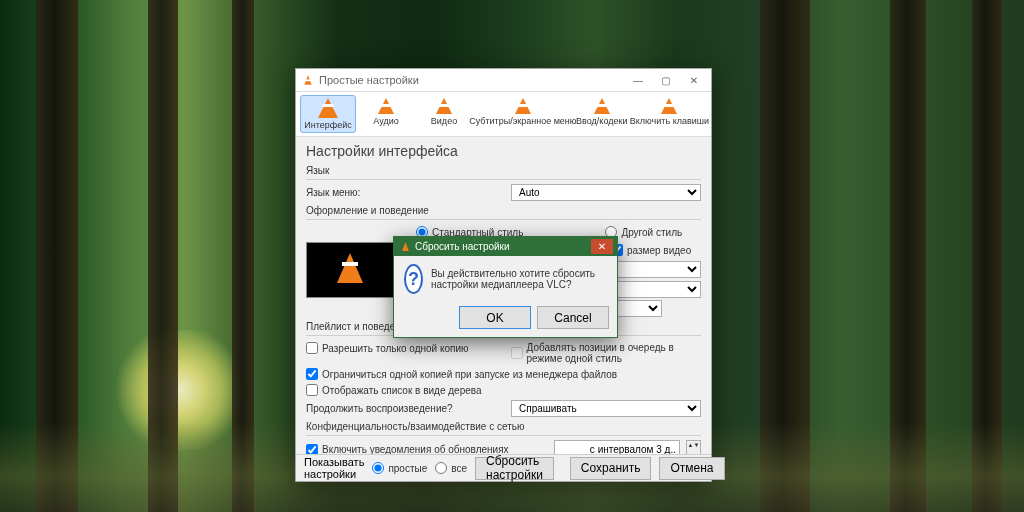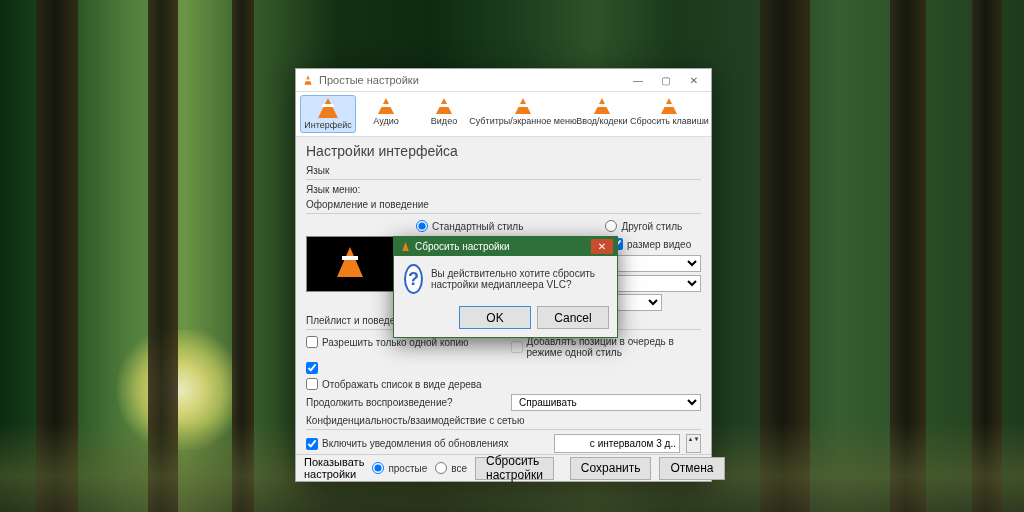--- a/index.html
+++ b/index.html
@@ -105,32 +105,33 @@
     <div class="tcat">
         <div class="cone small"></div>
         <span class="tcat-label">Субтитры/экранное меню</span>
       </div>
     <div class="tcat">
         <div class="cone small"></div>
         <span class="tcat-label">Ввод/кодеки</span>
       </div>
     <div class="tcat">
         <div class="cone small"></div>
-        <span class="tcat-label">Сбросить клавиши</span>
+        <span class="tcat-label">Включить клавиши</span>
       </div>
   </div>
 
   <div class="page">
     <h2>Настройки интерфейса</h2>
 
     <div class="group-title">Язык</div>
     <div class="hr"></div>
     <div class="row">
       <label>Язык меню:</label>
       <div style="flex:1"></div>
+      <select style="width:190px"><option>Auto</option></select>
     </div>
 
     <div class="group-title">Оформление и поведение</div>
     <div class="hr"></div>
     <div class="row" style="padding-left:110px">
       <label class="chk">
           <input type="radio" checked="" style="">
           <span>Стандартный стиль</span>
         </label>
       <div style="width:70px"></div>
@@ -183,20 +184,21 @@
       </div>
       <div class="col muted">
         <label class="chk">
             <input type="checkbox" disabled="" style="">
             <span>Добавлять позиции в очередь в режиме одной стиль</span>
           </label>
       </div>
     </div>
     <label class="chk">
         <input type="checkbox" checked="" style="">
+        <span>Ограничиться одной копией при запуске из менеджера файлов</span>
       </label>
     <div class="cols">
       <div class="col">
           <label class="chk">
             <input type="checkbox" style="">
             <span>Отображать список в виде дерева</span>
           </label>
         </div>
     </div>
     <div class="row">

